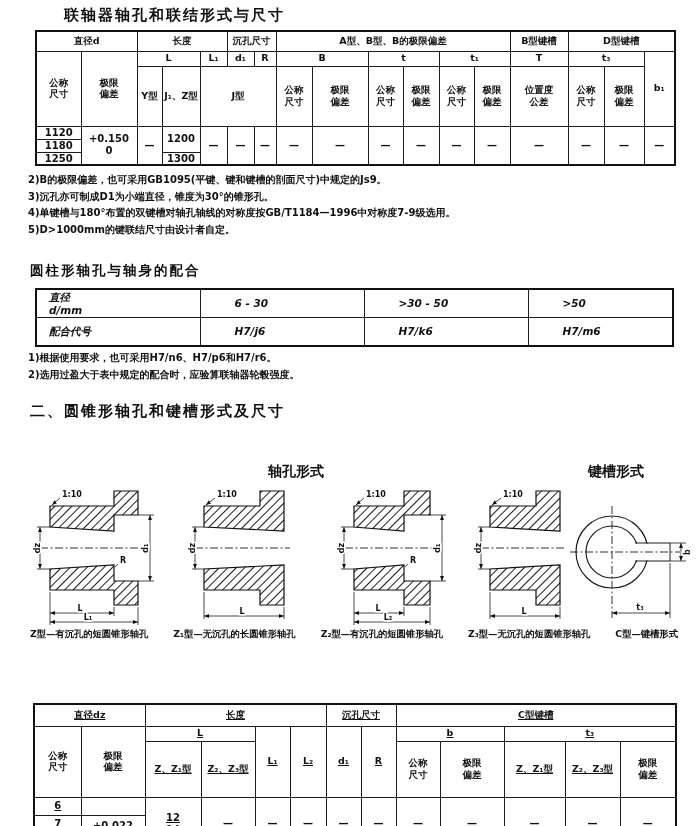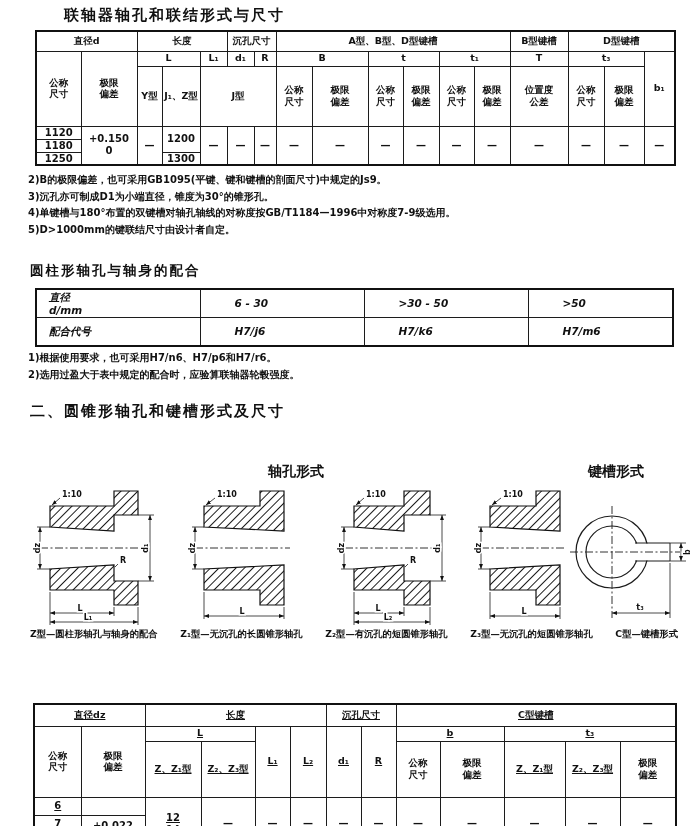--- a/index.html
+++ b/index.html
@@ -64,21 +64,21 @@
         <col style="width:58px">
         <col style="width:36px">
         <col style="width:40px">
       <col style="width:31px">
     </colgroup>
     <tbody>
         <tr style="height:20px">
       <td colspan="2">直径d</td>
       <td colspan="3">长度</td>
       <td colspan="2">沉孔尺寸</td>
-      <td colspan="6">A型、B型、D型键槽</td>
+      <td colspan="6">A型、B型、B的极限偏差</td>
       <td>B型键槽</td>
       <td colspan="3">D型键槽</td>
     </tr>
     <tr style="height:15px">
       <td rowspan="2"><span class="wrap2">公称尺寸</span></td>
       <td rowspan="2"><span class="wrap2">极限偏差</span></td>
       <td colspan="2">L</td>
       <td>L₁</td>
       <td>d₁</td>
       <td>R</td>
@@ -309,21 +309,21 @@
     <line class="thin" x1="110" y1="51" x2="126" y2="51"></line>
       <line class="thin" x1="110" y1="69" x2="126" y2="69"></line>
     <line class="thin" x1="121" y1="51" x2="121" y2="69" marker-start="url(#ar5)" marker-end="url(#ar5)"></line>
     <text x="128" y="62" transform="rotate(-90 128 60)" text-anchor="middle">b</text>
     <line class="thin" x1="110" y1="71" x2="110" y2="126"></line>
     <line class="thin" x1="52" y1="121" x2="110" y2="121" marker-start="url(#ar5)" marker-end="url(#ar5)"></line>
     <text x="80" y="118" text-anchor="middle">t₃</text>
   </svg>
 
   <div class="caps">
-    <span>Z型—圆柱形轴孔与轴身的配合</span>
+    <span>Z型—有沉孔的短圆锥形轴孔</span>
     <span>Z₁型—无沉孔的长圆锥形轴孔</span>
     <span>Z₂型—有沉孔的短圆锥形轴孔</span>
     <span>Z₃型—无沉孔的短圆锥形轴孔</span>
     <span>C型—键槽形式</span>
   </div>
 
   <table class="tbl tbl3">
     <colgroup>
       <col style="width:47px">
         <col style="width:64px">

